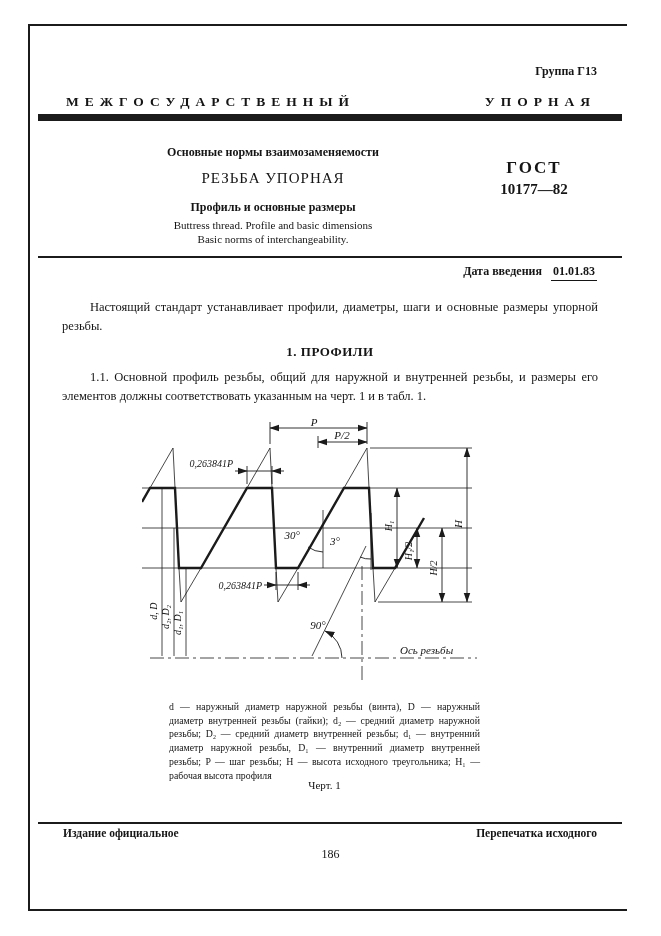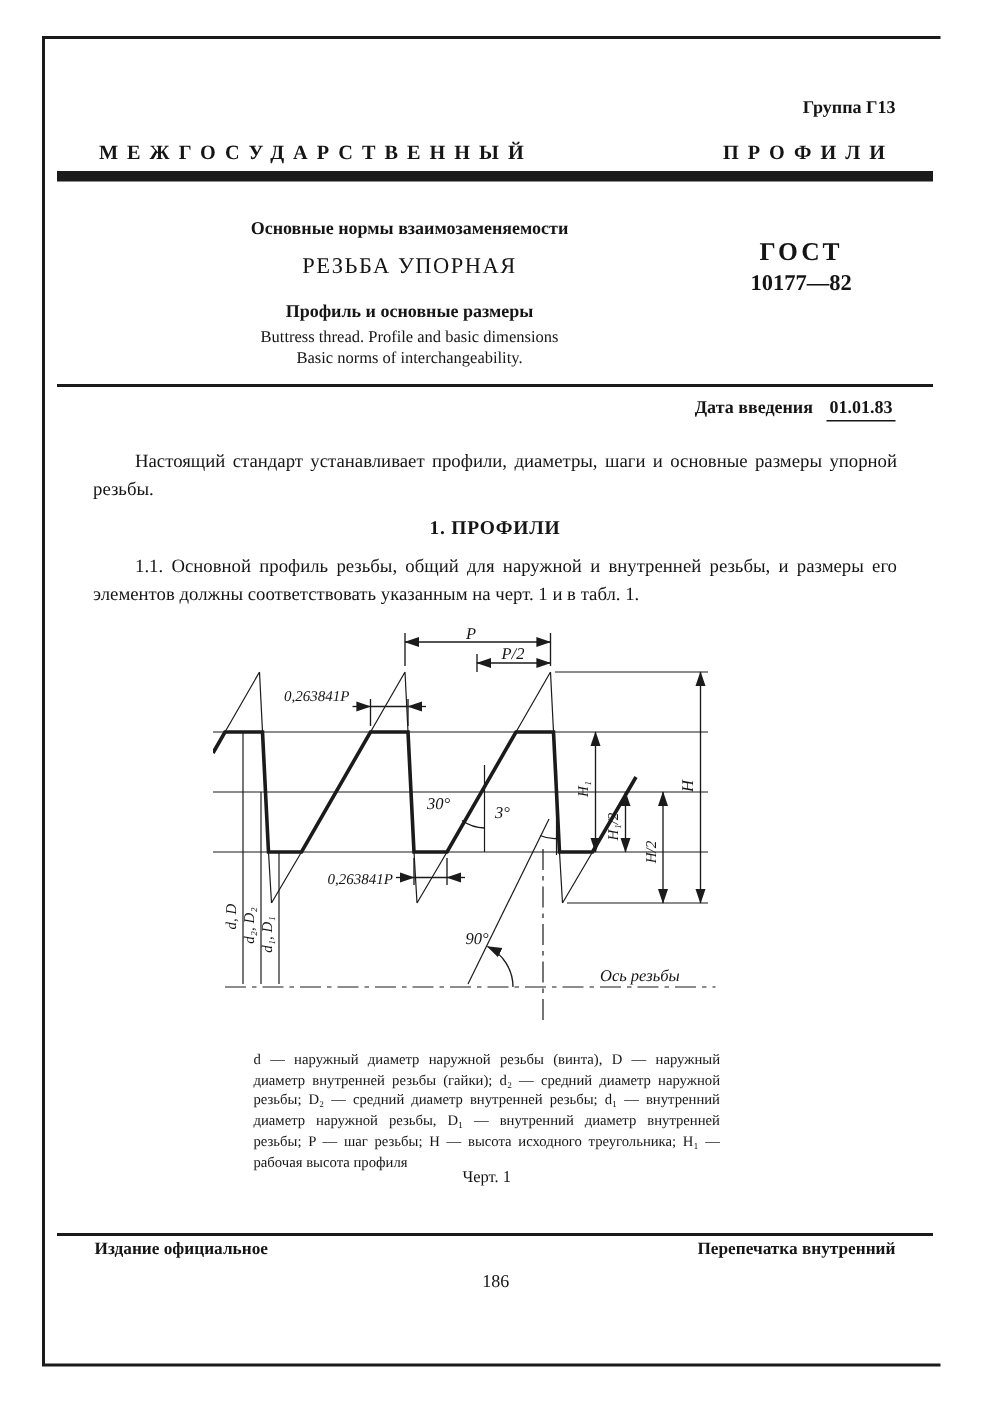--- a/index.html
+++ b/index.html
@@ -54,21 +54,21 @@
 <body>
 
 <div class="page">
 
   <div class="frame"></div>
 
   <div class="group-label">Группа Г13</div>
 
   <div class="standard-heading">
     <span>МЕЖГОСУДАРСТВЕННЫЙ</span>
-    <span>ПРОФИЛИ</span>
+    <span>УПОРНАЯ</span>
   </div>
 
   <div class="bar"></div>
 
   <div class="title-left">
     <p class="t1">Основные нормы взаимозаменяемости</p>
     <p class="t2">РЕЗЬБА УПОРНАЯ</p>
     <p class="t3">Профиль и основные размеры</p>
     <p class="t4">Buttress  thread. Profile and basic dimensions</p>
     <p class="t4">Basic norms of interchangeability.</p>
@@ -184,16 +184,16 @@
     <text class="svg-label" x="176" y="211" text-anchor="middle">90°</text>
     <text class="svg-label" x="258" y="236" text-anchor="start">Ось резьбы</text>
   </svg>
 
   <p class="caption">d — наружный  диаметр  наружной резьбы (винта), D — наружный диаметр внутренней резьбы (гайки); d₂ — средний диаметр наружной резьбы; D₂ — средний диаметр внутренней резьбы; d₁ — внутренний диаметр наружной резьбы, D₁ — внутренний диаметр внутренней резьбы; P — шаг резьбы; H — высота  исходного  треугольника;  H₁ — рабочая  высота  профиля</p>
 
   <div class="fig-number">Черт. 1</div>
 
   <div class="rule rule-footer"></div>
   <div class="footer-left">Издание официальное</div>
-  <div class="footer-right">Перепечатка внутренний</div>
+  <div class="footer-right">Перепечатка исходного</div>
   <div class="page-number">186</div>
 
 </div>
 
 </body></html>

